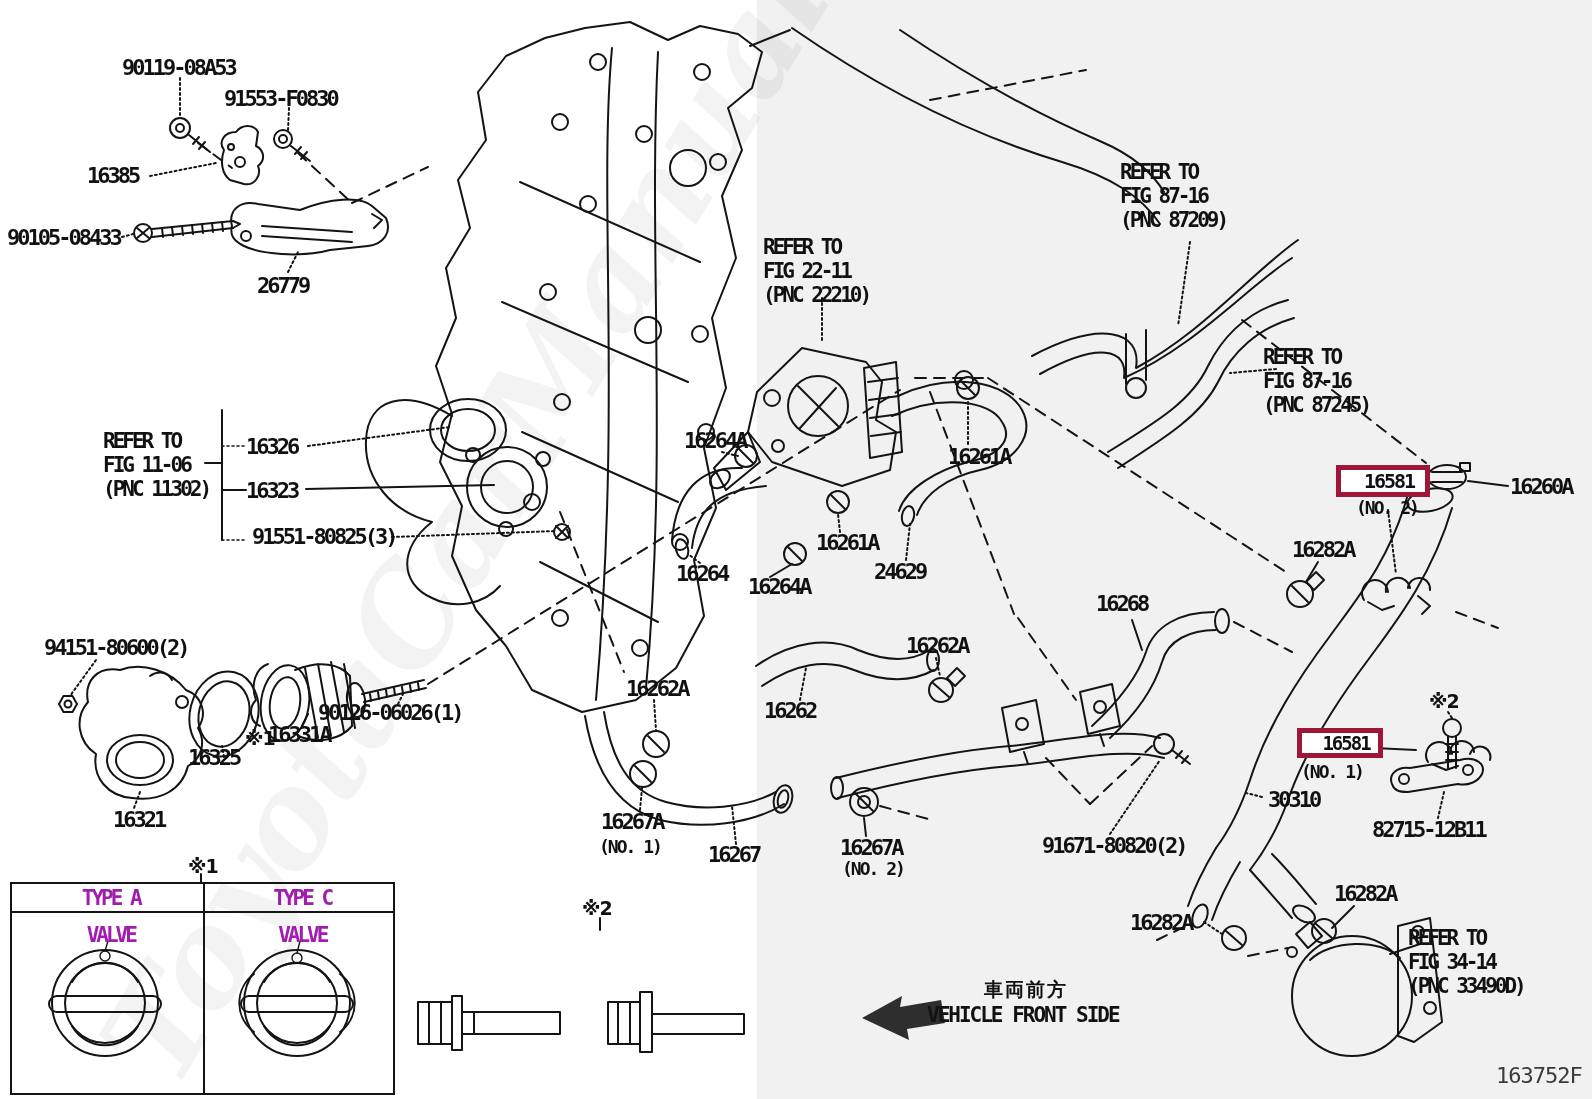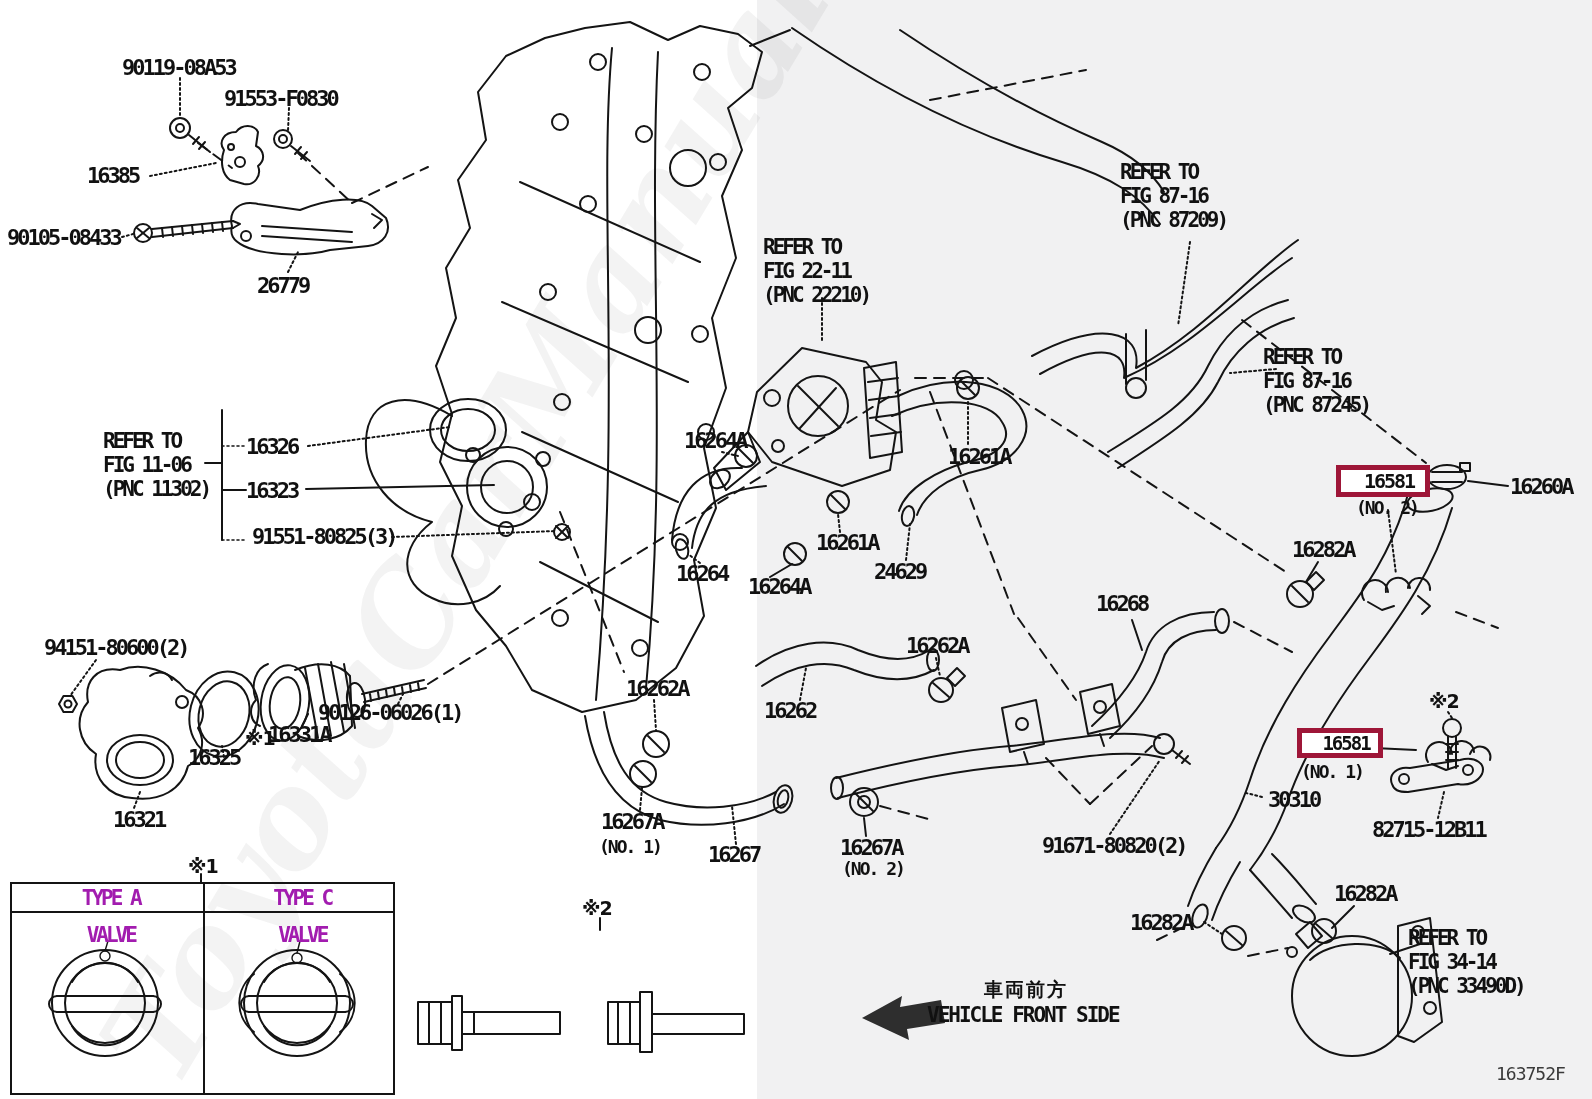--- a/index.html
+++ b/index.html
@@ -29,21 +29,21 @@
   .ptable{position:absolute;border:2px solid #141414;display:grid;grid-template-rows:29px 1fr;z-index:4;}
   .ptable .hdr{display:grid;grid-template-columns:1fr 1fr;border-bottom:2px solid #141414;}
   .ptable .bdy{display:grid;grid-template-columns:1fr 1fr;}
   .ptable .cell{display:flex;align-items:center;justify-content:center;font-weight:bold;
       font-size:21px;letter-spacing:-3px;color:#a21caf;padding-left:7px;}
   .ptable .c2{border-left:2px solid #141414;}
   .ptable .vcell{align-items:flex-start;padding-top:10px;}
   .jp{position:absolute;font-family:"DejaVu Sans",sans-serif;font-weight:bold;font-size:19px;
       letter-spacing:2px;color:#111;z-index:5;}
   .en{position:absolute;font-weight:bold;font-size:21px;letter-spacing:-2px;color:#111;z-index:5;}
-  .doccode{position:absolute;font-size:18px;letter-spacing:-1px;color:#3a3a3a;z-index:5;}
+  .doccode{position:absolute;font-size:22px;letter-spacing:-1px;color:#3a3a3a;z-index:5;}
 </style>
 </head>
 <body>
 
 <div id="canvas">
 
   <div class="bg-right"></div>
   <div class="watermark">ToyotaCarManual.ru</div>
 
   <svg class="art" width="1592" height="1099" viewBox="0 0 1592 1099">

